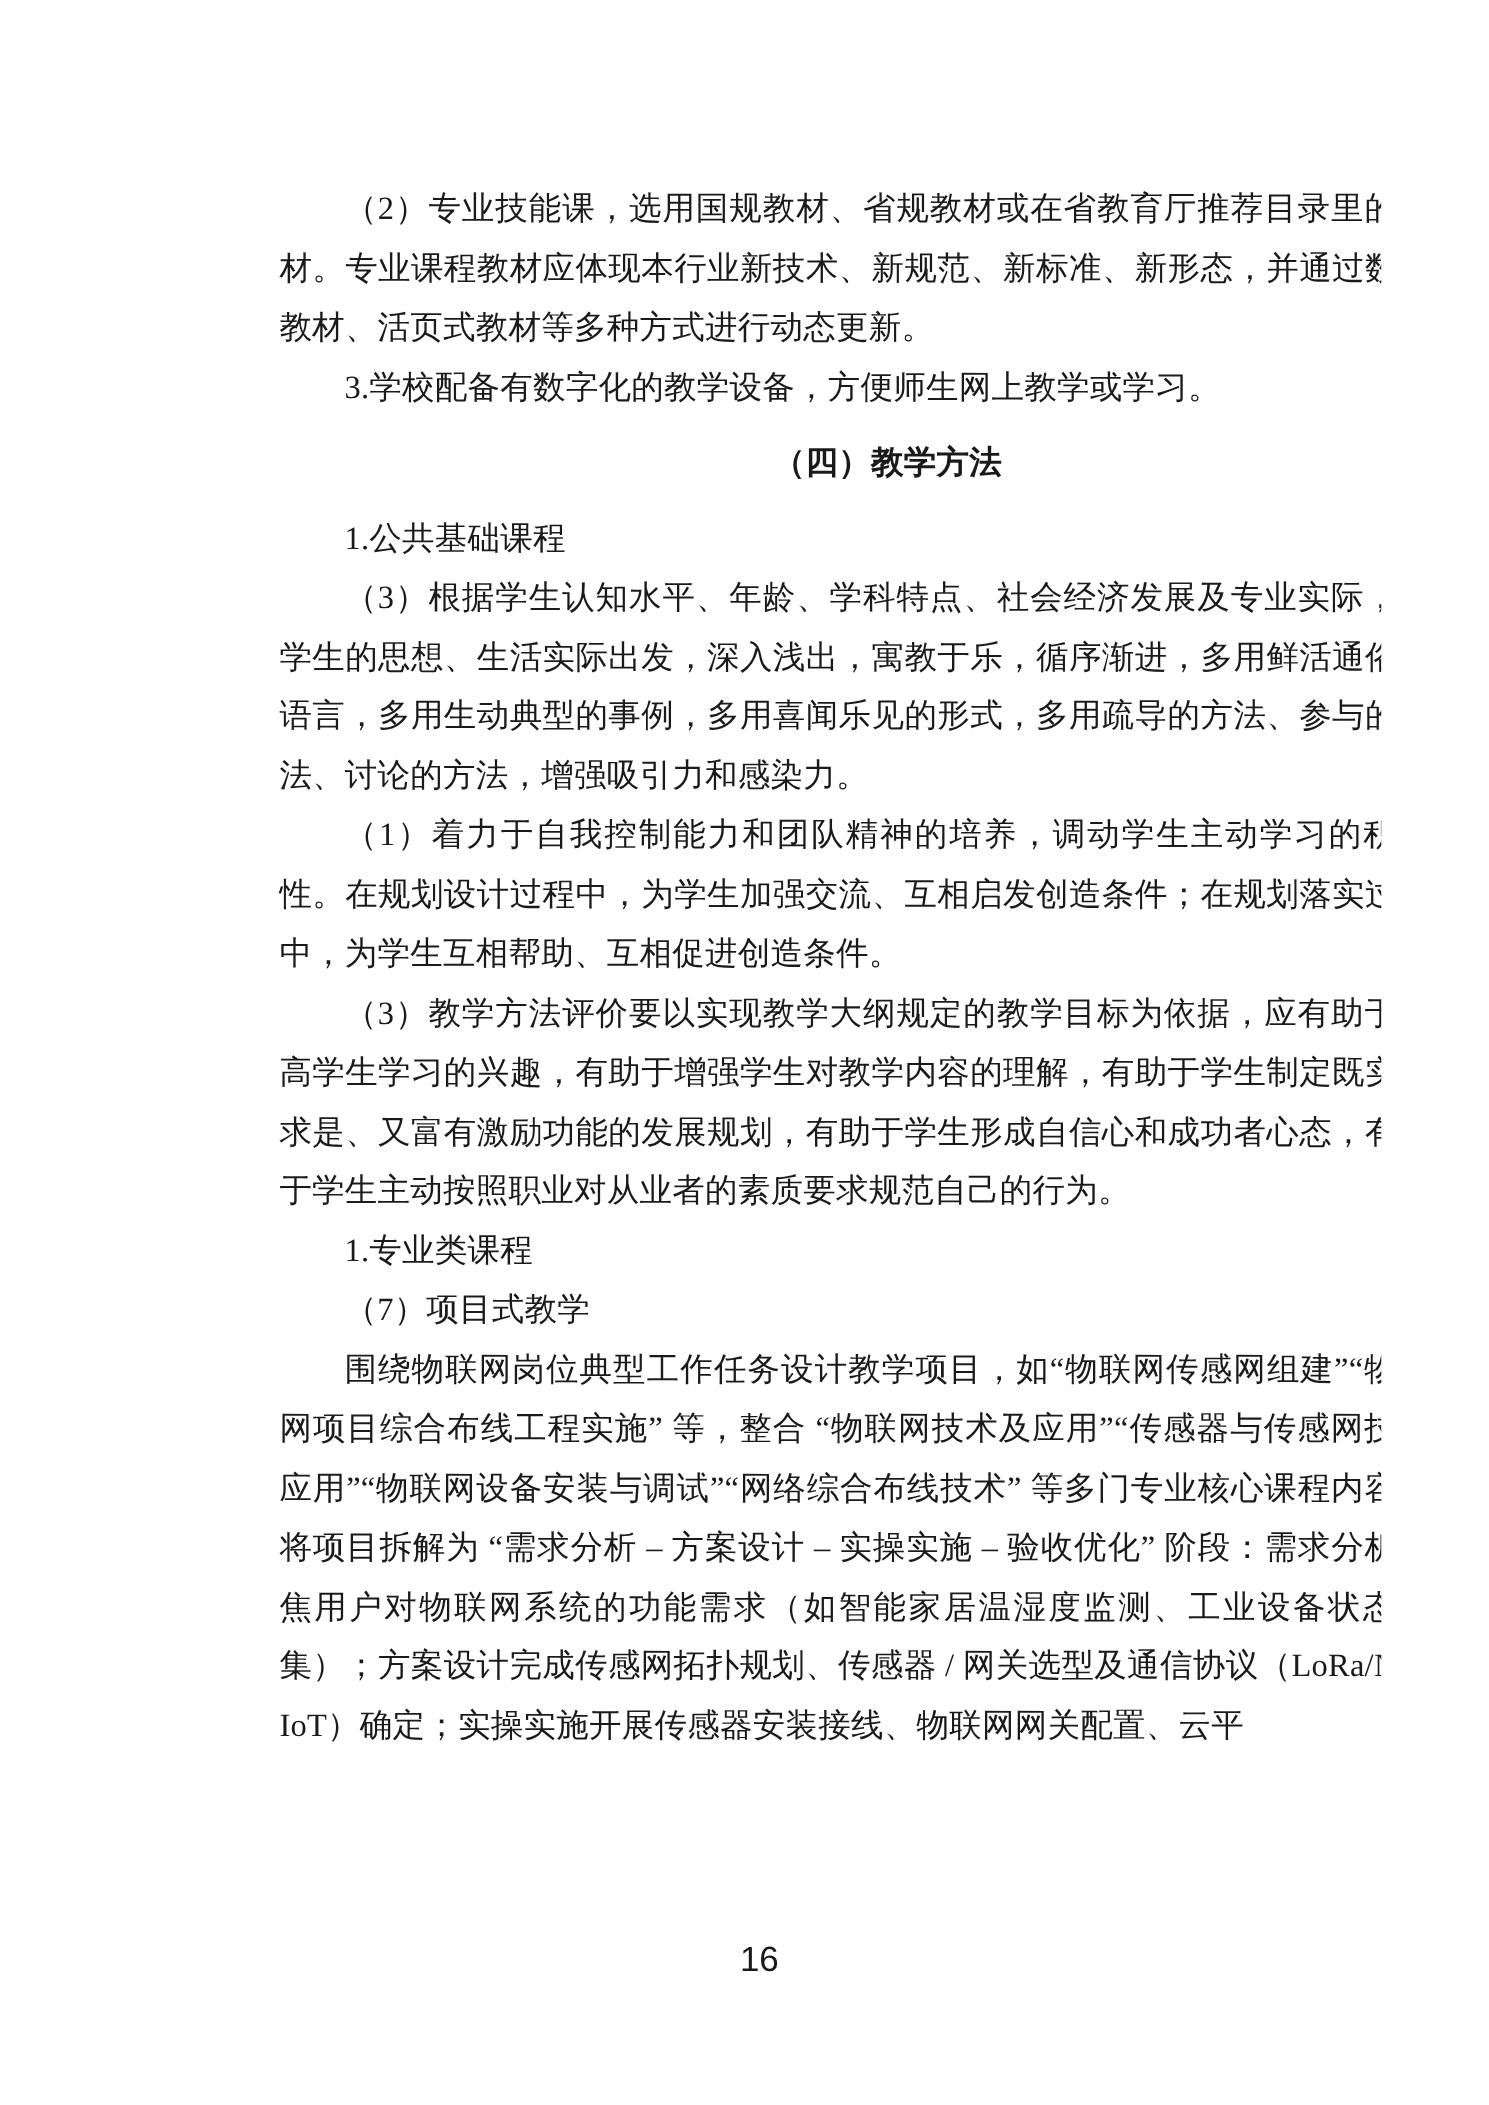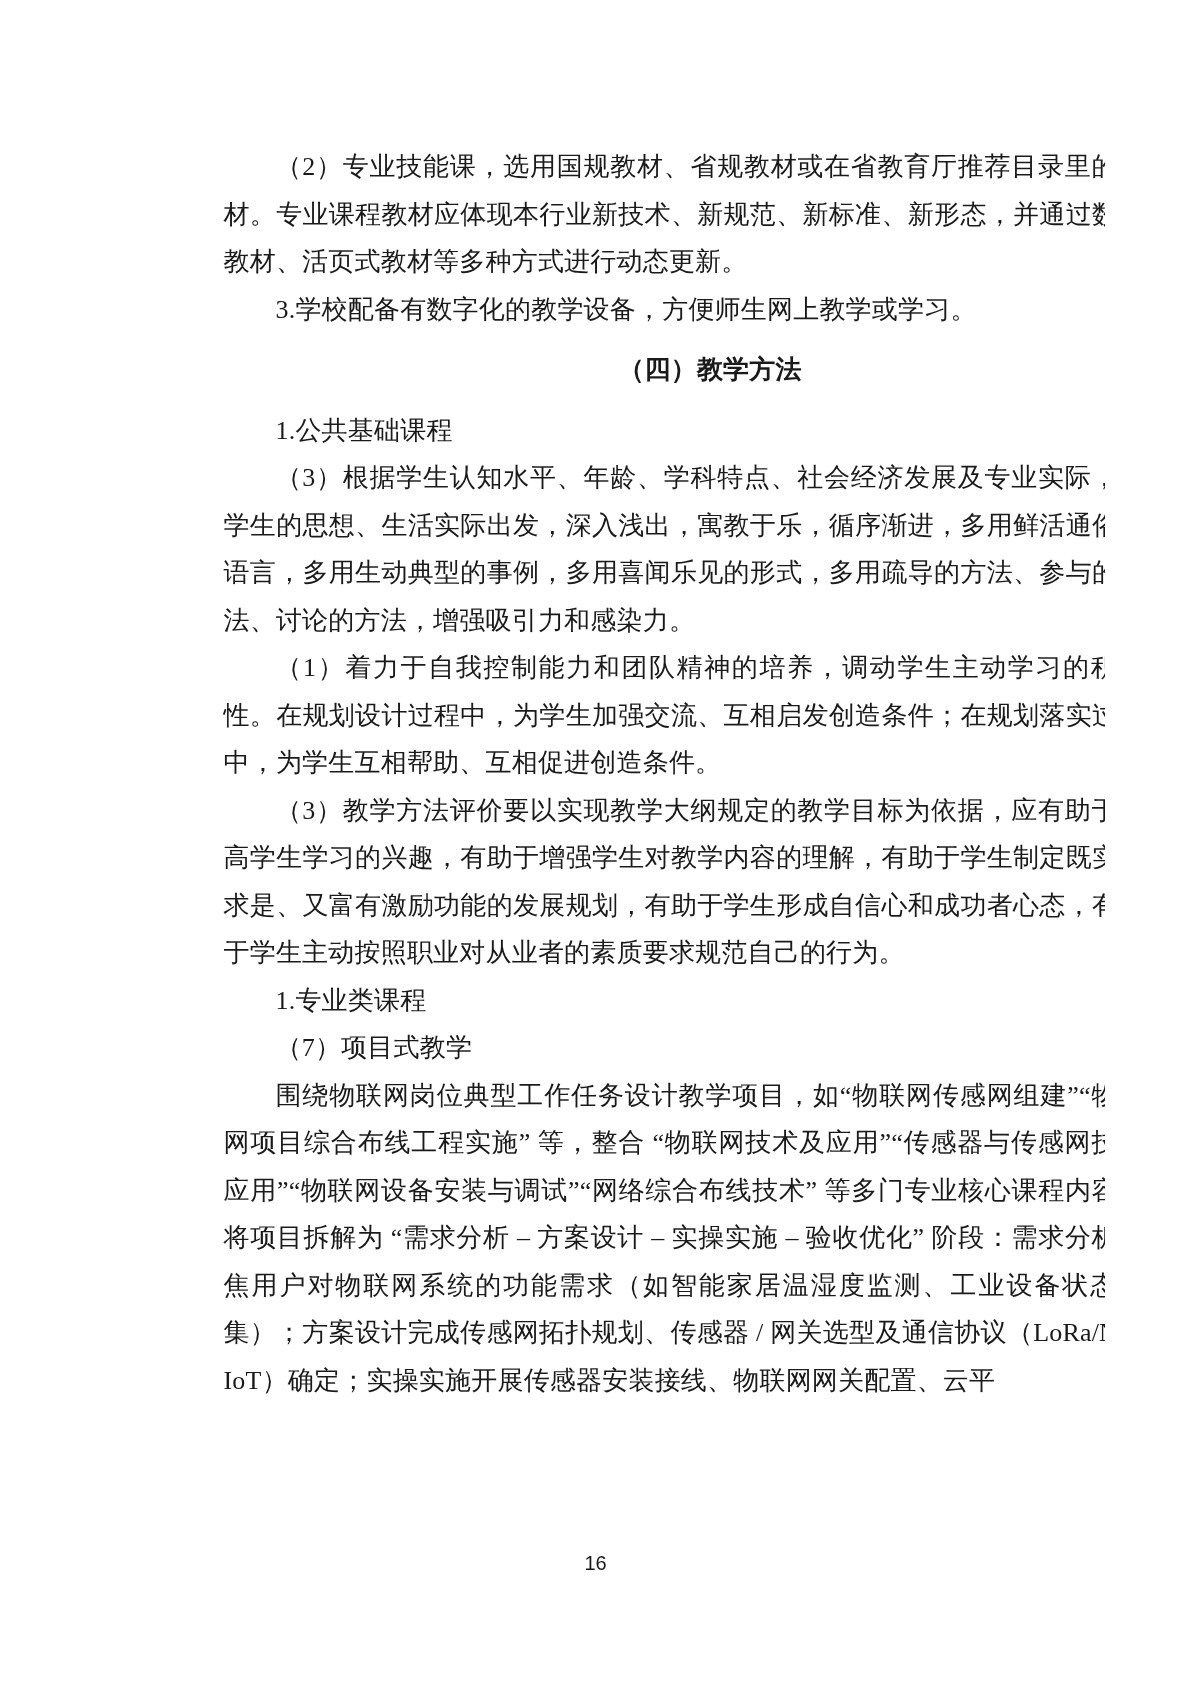--- a/index.html
+++ b/index.html
@@ -30,25 +30,25 @@
   }
   .para.heading {
     font-weight: bold;
     margin-top: 13px;
     margin-bottom: 13px;
     text-align: center;
   }
   .page-number {
     position: absolute;
     top: 1552px;
-    left: 0;
+    left: 12px;
     width: 100%;
     text-align: center;
     font-family: "Liberation Sans", sans-serif;
-    font-size: 20px;
+    font-size: 28px;
     color: #1a1a1a;
   }
 </style>
 </head>
 <body>
 
 <div class="page">
   <div class="content">
     <p class="para">（2）专业技能课，选用国规教材、省规教材或在省教育厅推荐目录里的教材。专业课程教材应体现本行业新技术、新规范、新标准、新形态，并通过数字教材、活页式教材等多种方式进行动态更新。</p>
     <p class="para">3.学校配备有数字化的教学设备，方便师生网上教学或学习。</p>

